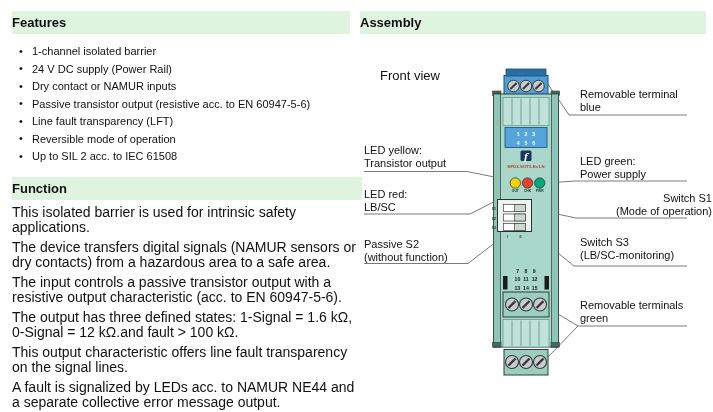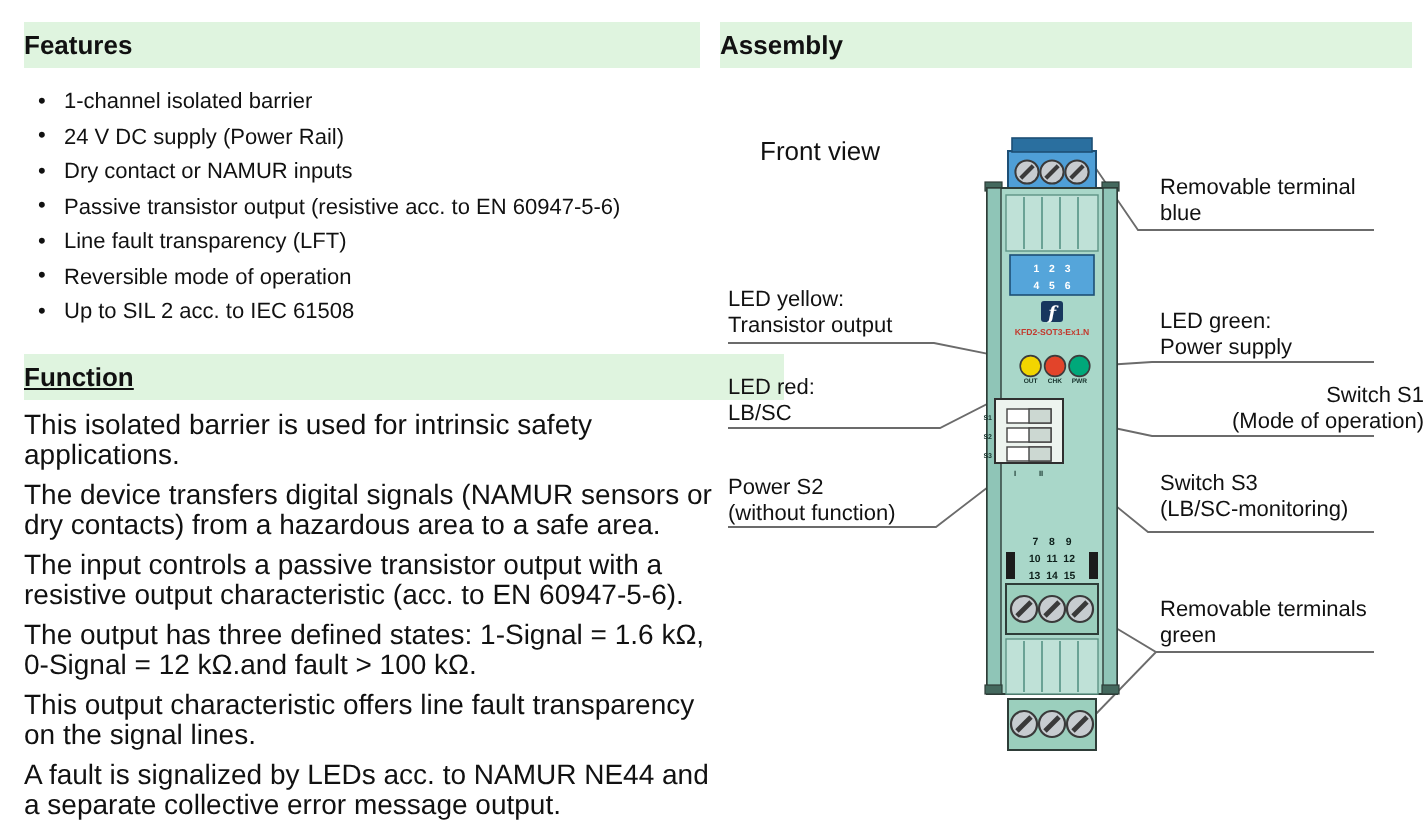--- a/index.html
+++ b/index.html
@@ -2,21 +2,21 @@
 <html><head>
 <meta charset="utf-8">
 <style>
   html,body{margin:0;padding:0;background:#fff;}
   body{font-family:"Liberation Sans",sans-serif;color:#111;}
   .page{position:relative;width:713px;height:412px;background:#fff;overflow:hidden;}
 
   .band{position:absolute;height:23px;background:#dff4df;box-sizing:border-box;
         font-weight:bold;font-size:13px;line-height:23px;}
   .band-features{left:12px;top:11px;width:338px;}
-  .band-function{left:12px;top:177px;width:380px;text-decoration:underline;}
+  .band-function{left:12px;top:177px;width:350px;}
   .band-assembly{left:360px;top:11px;width:346px;}
 
   ul.features{position:absolute;left:12px;top:43px;width:340px;margin:0;padding:0;
               list-style:none;font-size:11px;}
   ul.features li{position:relative;padding-left:20px;line-height:17.5px;}
   ul.features .dot{position:absolute;left:7px;top:-0.5px;font-size:11px;}
 
   .paras{position:absolute;left:12px;top:205px;width:344px;font-size:14px;}
   .paras p{margin:0 0 5px 0;line-height:15px;}
 
@@ -203,21 +203,21 @@
   </div>
   <div class="co co-led-yellow">
     <span>LED yellow:</span>
     <span>Transistor output</span>
   </div>
   <div class="co co-led-red">
     <span>LED red:</span>
     <span>LB/SC</span>
   </div>
   <div class="co co-s2">
-    <span>Power S2</span>
+    <span>Passive S2</span>
     <span>(without function)</span>
   </div>
   <div class="co co-led-green">
     <span>LED green:</span>
     <span>Power supply</span>
   </div>
   <div class="co co-s1">
     <span>Switch S1</span>
     <span>(Mode of operation)</span>
   </div>

